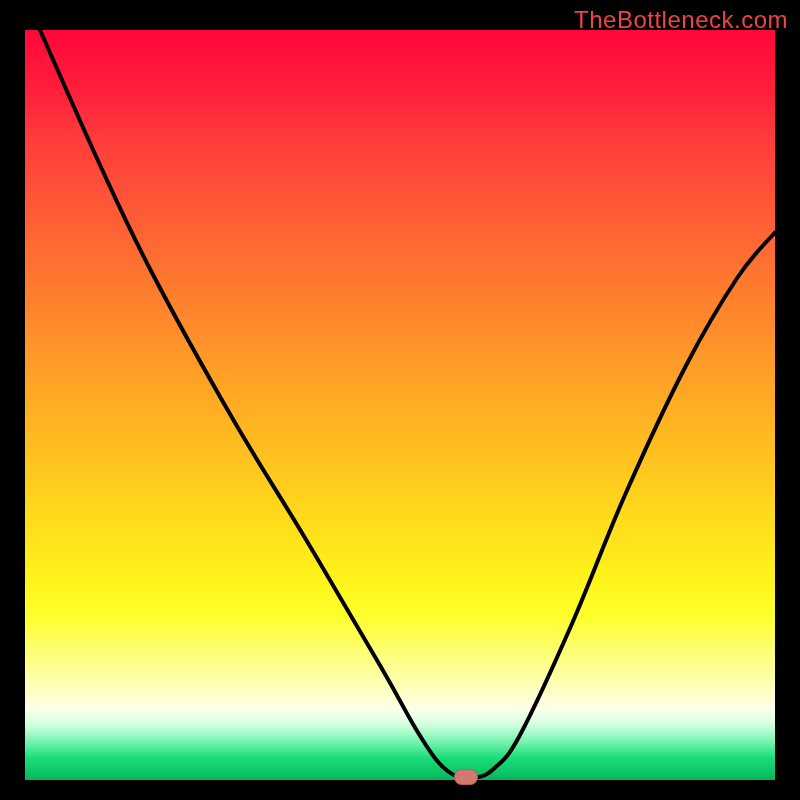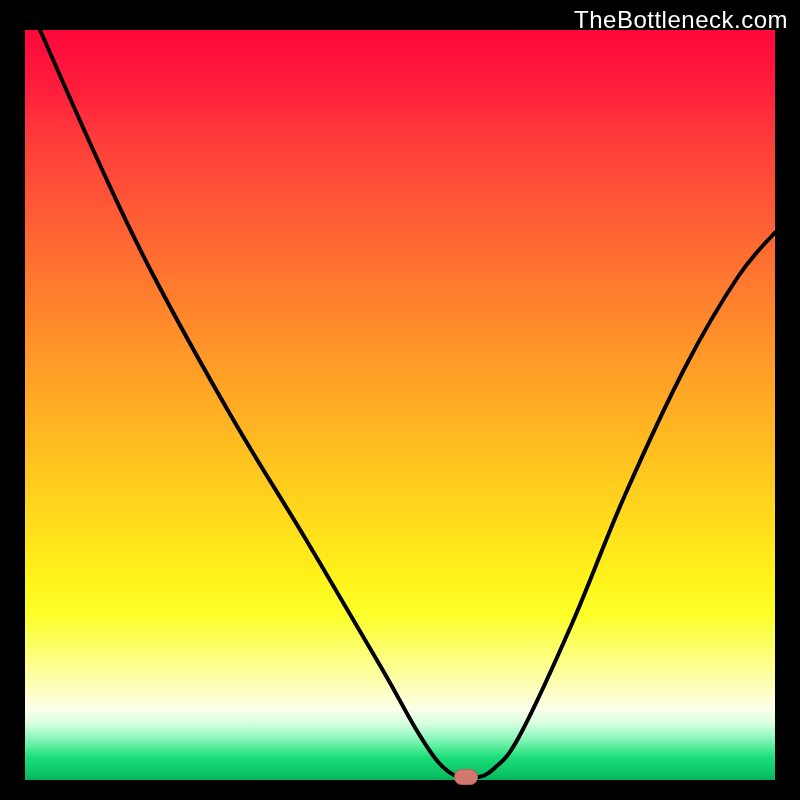--- a/index.html
+++ b/index.html
@@ -6,21 +6,21 @@
   html, body { width: 800px; height: 800px; background: #000; overflow: hidden; }
   .frame {
     position: absolute; left: 0; top: 0; width: 800px; height: 800px;
     background: #000;
   }
   .watermark {
     position: absolute;
     top: 6px; right: 12px;
     font-family: Arial, Helvetica, sans-serif;
     font-size: 24px;
-    color: #ffffff;
+    color: #ef4444;
     letter-spacing: 0.5px;
   }
   .plot {
     position: absolute;
     left: 25px; top: 30px;
     width: 750px; height: 750px;
     background: linear-gradient(
       to bottom,
       #ff073a 0%,
       #ff1f3b 8%,

